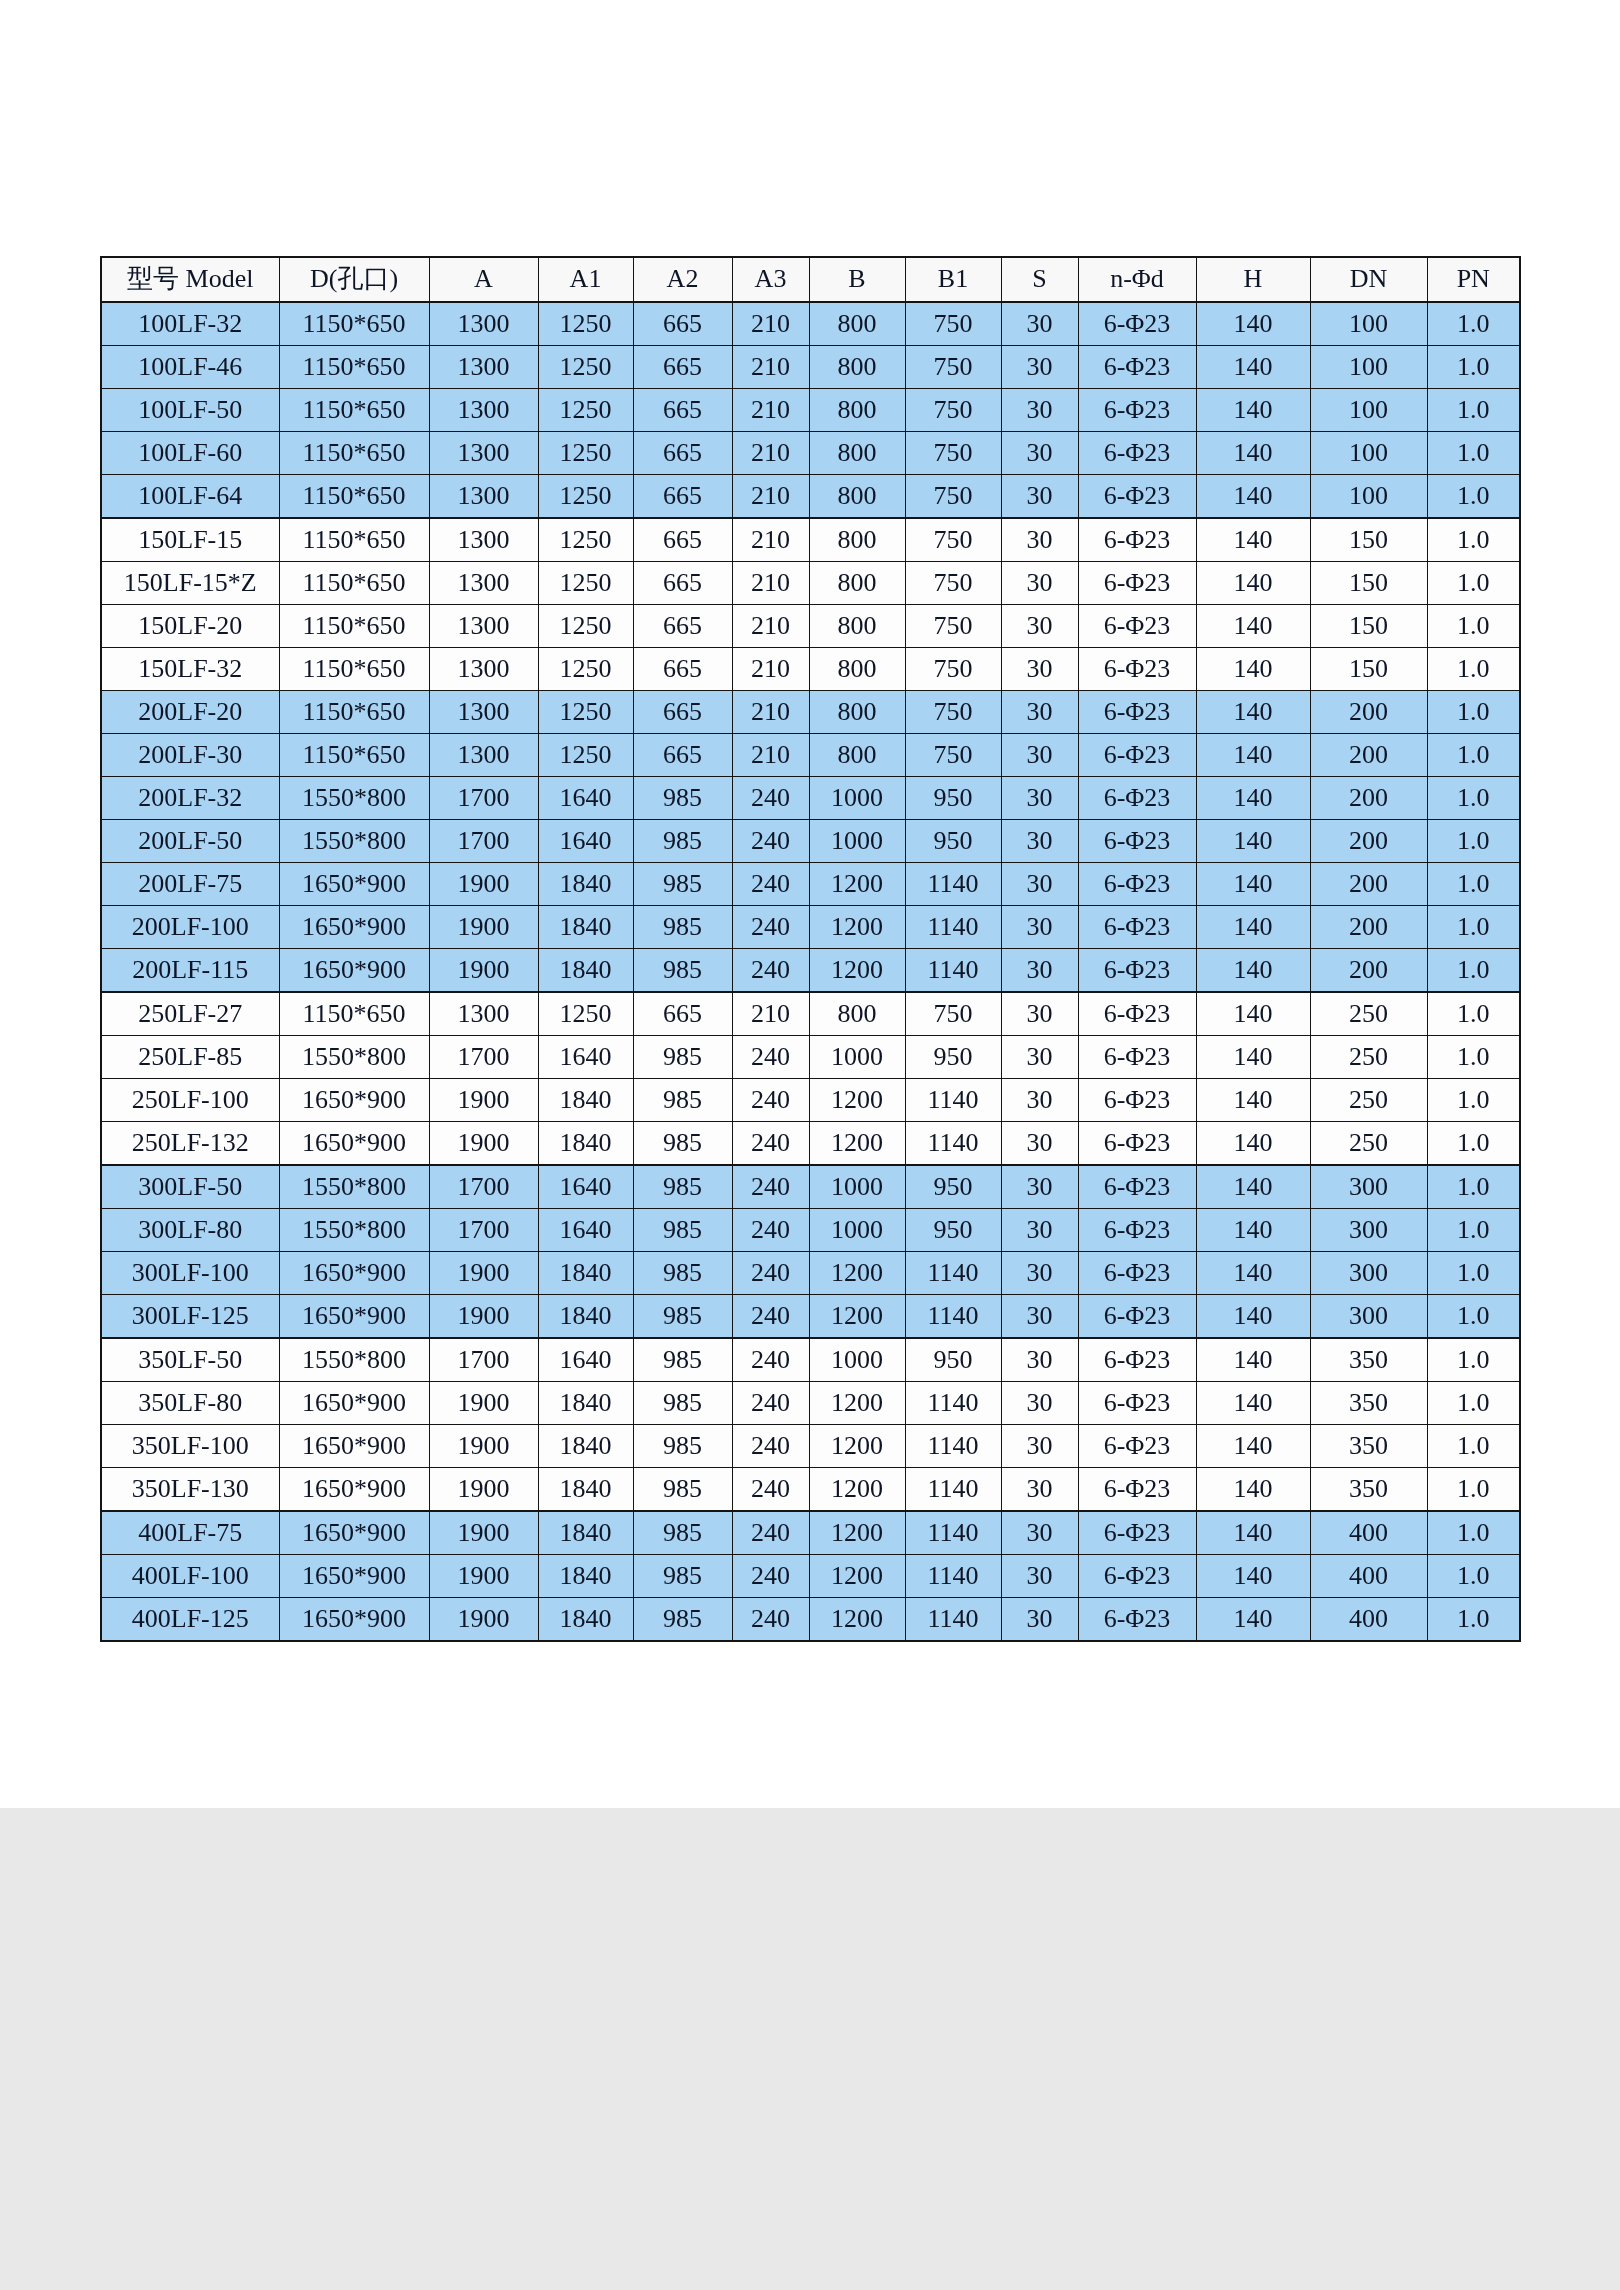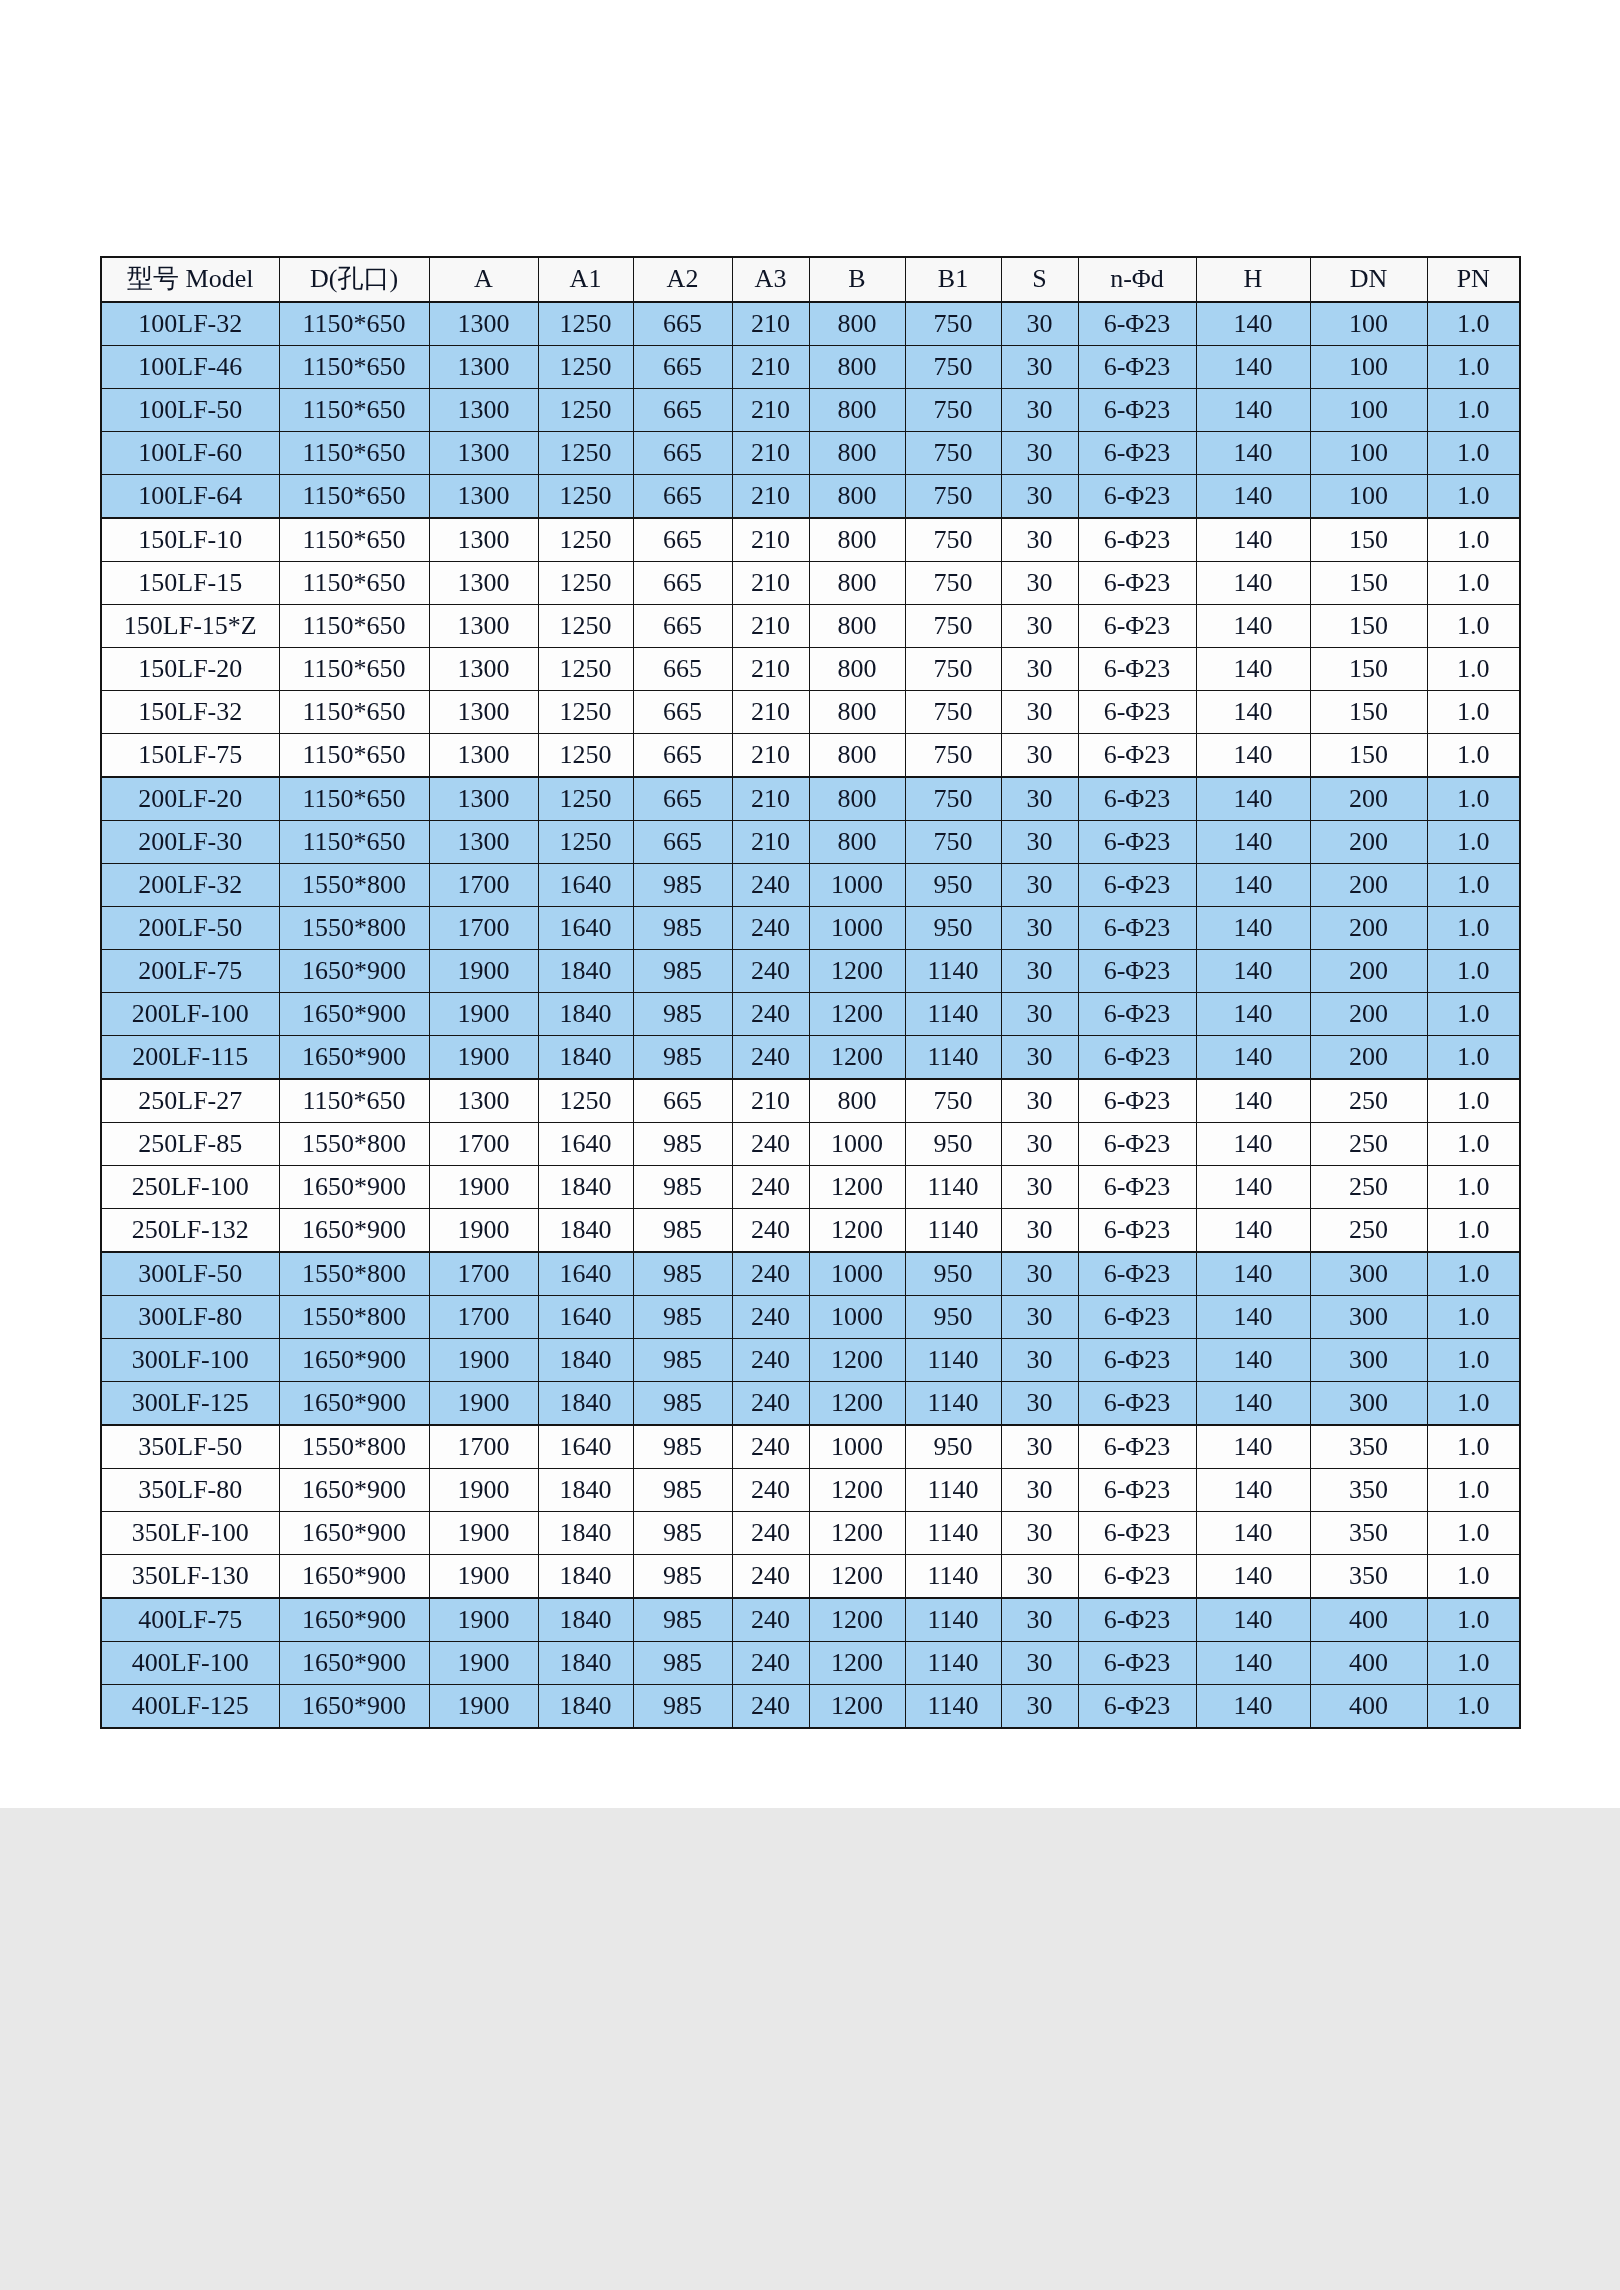--- a/index.html
+++ b/index.html
@@ -151,96 +151,66 @@
           <td>210</td>
           <td>800</td>
           <td>750</td>
           <td>30</td>
           <td>6-Φ23</td>
           <td>140</td>
           <td>100</td>
           <td>1.0</td>
         </tr>
         <tr class="plain">
-          <td>150LF-10</td>
+          <td>150LF-15</td>
           <td>1150*650</td>
           <td>1300</td>
           <td>1250</td>
           <td>665</td>
           <td>210</td>
           <td>800</td>
           <td>750</td>
           <td>30</td>
           <td>6-Φ23</td>
           <td>140</td>
           <td>150</td>
           <td>1.0</td>
         </tr>
         <tr class="plain">
-          <td>150LF-15</td>
+          <td>150LF-15*Z</td>
           <td>1150*650</td>
           <td>1300</td>
           <td>1250</td>
           <td>665</td>
           <td>210</td>
           <td>800</td>
           <td>750</td>
           <td>30</td>
           <td>6-Φ23</td>
           <td>140</td>
           <td>150</td>
           <td>1.0</td>
         </tr>
         <tr class="plain">
-          <td>150LF-15*Z</td>
+          <td>150LF-20</td>
           <td>1150*650</td>
           <td>1300</td>
           <td>1250</td>
           <td>665</td>
           <td>210</td>
           <td>800</td>
           <td>750</td>
           <td>30</td>
           <td>6-Φ23</td>
           <td>140</td>
           <td>150</td>
           <td>1.0</td>
         </tr>
         <tr class="plain">
-          <td>150LF-20</td>
-          <td>1150*650</td>
-          <td>1300</td>
-          <td>1250</td>
-          <td>665</td>
-          <td>210</td>
-          <td>800</td>
-          <td>750</td>
-          <td>30</td>
-          <td>6-Φ23</td>
-          <td>140</td>
-          <td>150</td>
-          <td>1.0</td>
-        </tr>
-        <tr class="plain">
           <td>150LF-32</td>
-          <td>1150*650</td>
-          <td>1300</td>
-          <td>1250</td>
-          <td>665</td>
-          <td>210</td>
-          <td>800</td>
-          <td>750</td>
-          <td>30</td>
-          <td>6-Φ23</td>
-          <td>140</td>
-          <td>150</td>
-          <td>1.0</td>
-        </tr>
-        <tr class="plain group-end">
-          <td>150LF-75</td>
           <td>1150*650</td>
           <td>1300</td>
           <td>1250</td>
           <td>665</td>
           <td>210</td>
           <td>800</td>
           <td>750</td>
           <td>30</td>
           <td>6-Φ23</td>
           <td>140</td>

